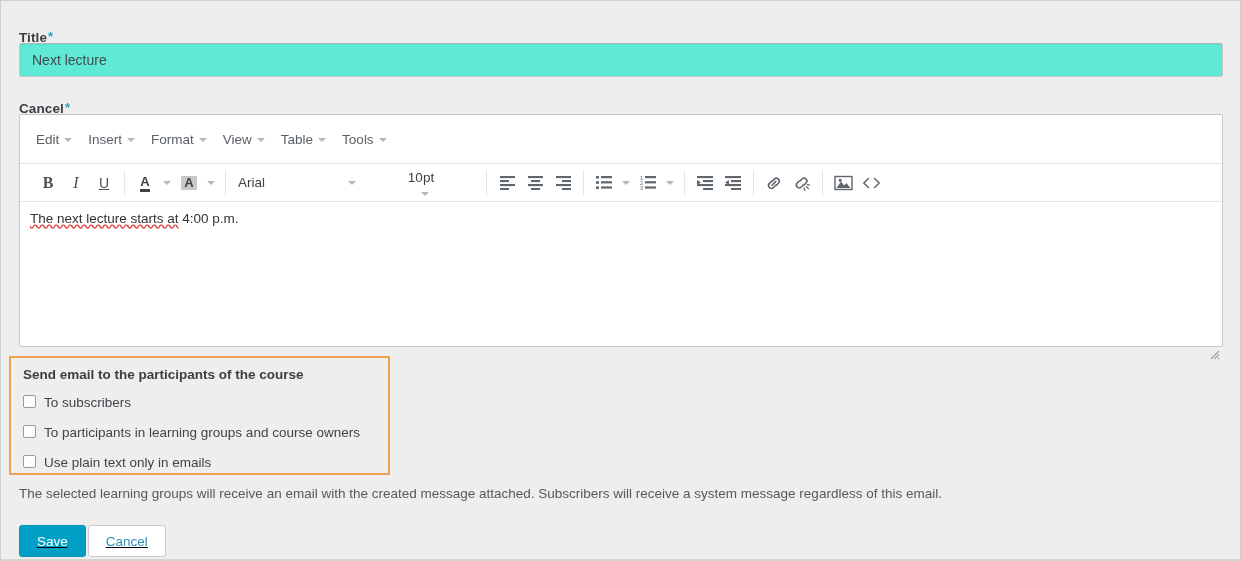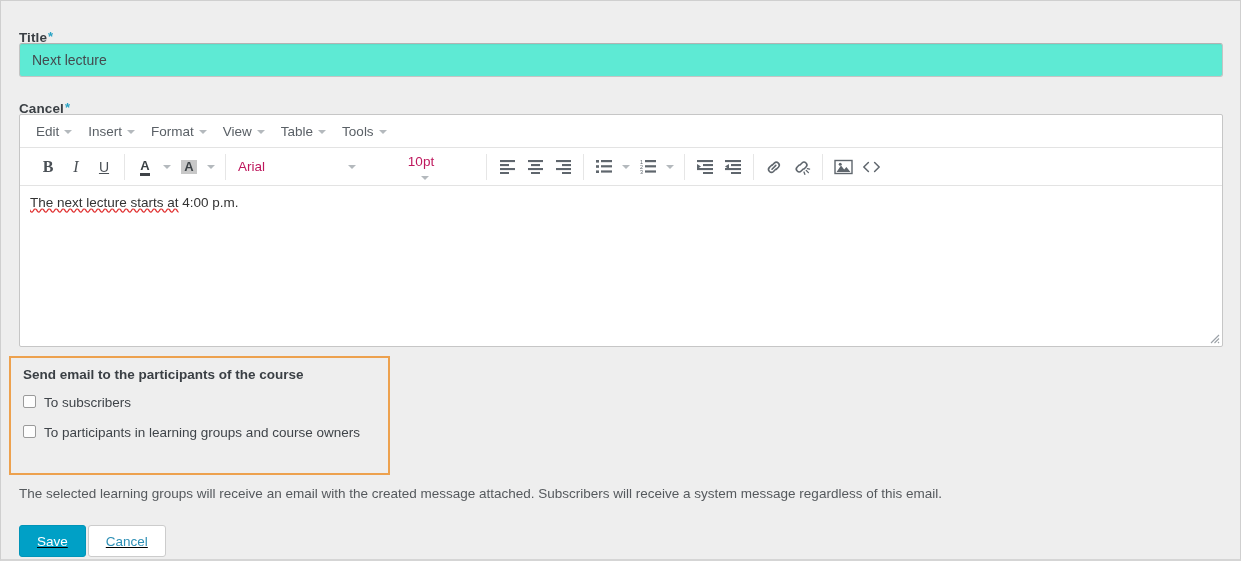--- a/index.html
+++ b/index.html
@@ -70,21 +70,21 @@
     left: 18px;
     top: 113px;
     width: 1204px;
     height: 233px;
     box-sizing: border-box;
     background: #ffffff;
     border: 1px solid #c6c6c6;
     border-radius: 2px;
   }
   .menubar {
-    height: 33px;
+    height: 49px;
     box-sizing: border-box;
     border-bottom: 1px solid #e3e3e3;
     display: flex;
     align-items: center;
     padding-left: 8px;
   }
   .menu-item {
     display: flex;
     align-items: center;
     gap: 5px;
@@ -164,21 +164,21 @@
     padding: 0px 3px;
     line-height: 14px;
   }
 
   .tb-select {
     display: flex;
     align-items: center;
     justify-content: space-between;
     height: 26px;
     font-size: 13.5px;
-    color: #be185d;
+    color: #404040;
     cursor: default;
     padding: 0 6px;
   }
   .tb-select .caret {
     width: 0; height: 0;
     border-left: 4px solid transparent;
     border-right: 4px solid transparent;
     border-top: 4px solid #b4b9bd;
     margin-left: 8px;
   }
@@ -526,20 +526,24 @@
     <div class="check-row">
       <span class="cbx"></span>
       <span class="check-label">To subscribers</span>
     </div>
 
     <div class="check-row">
       <span class="cbx"></span>
       <span class="check-label">To participants in learning groups and course owners</span>
     </div>
 
+    <div class="check-row">
+      <span class="cbx"></span>
+      <span class="check-label">Use plain text only in emails</span>
+    </div>
   </div>
 
   <div class="help-text">The selected learning groups will receive an email with the created message attached. Subscribers will receive a system message regardless of this email.</div>
 
   <div class="btn-row">
     <div class="btn btn-save">Save</div>
     <div class="btn btn-cancel">Cancel</div>
   </div>
 
 </div>

